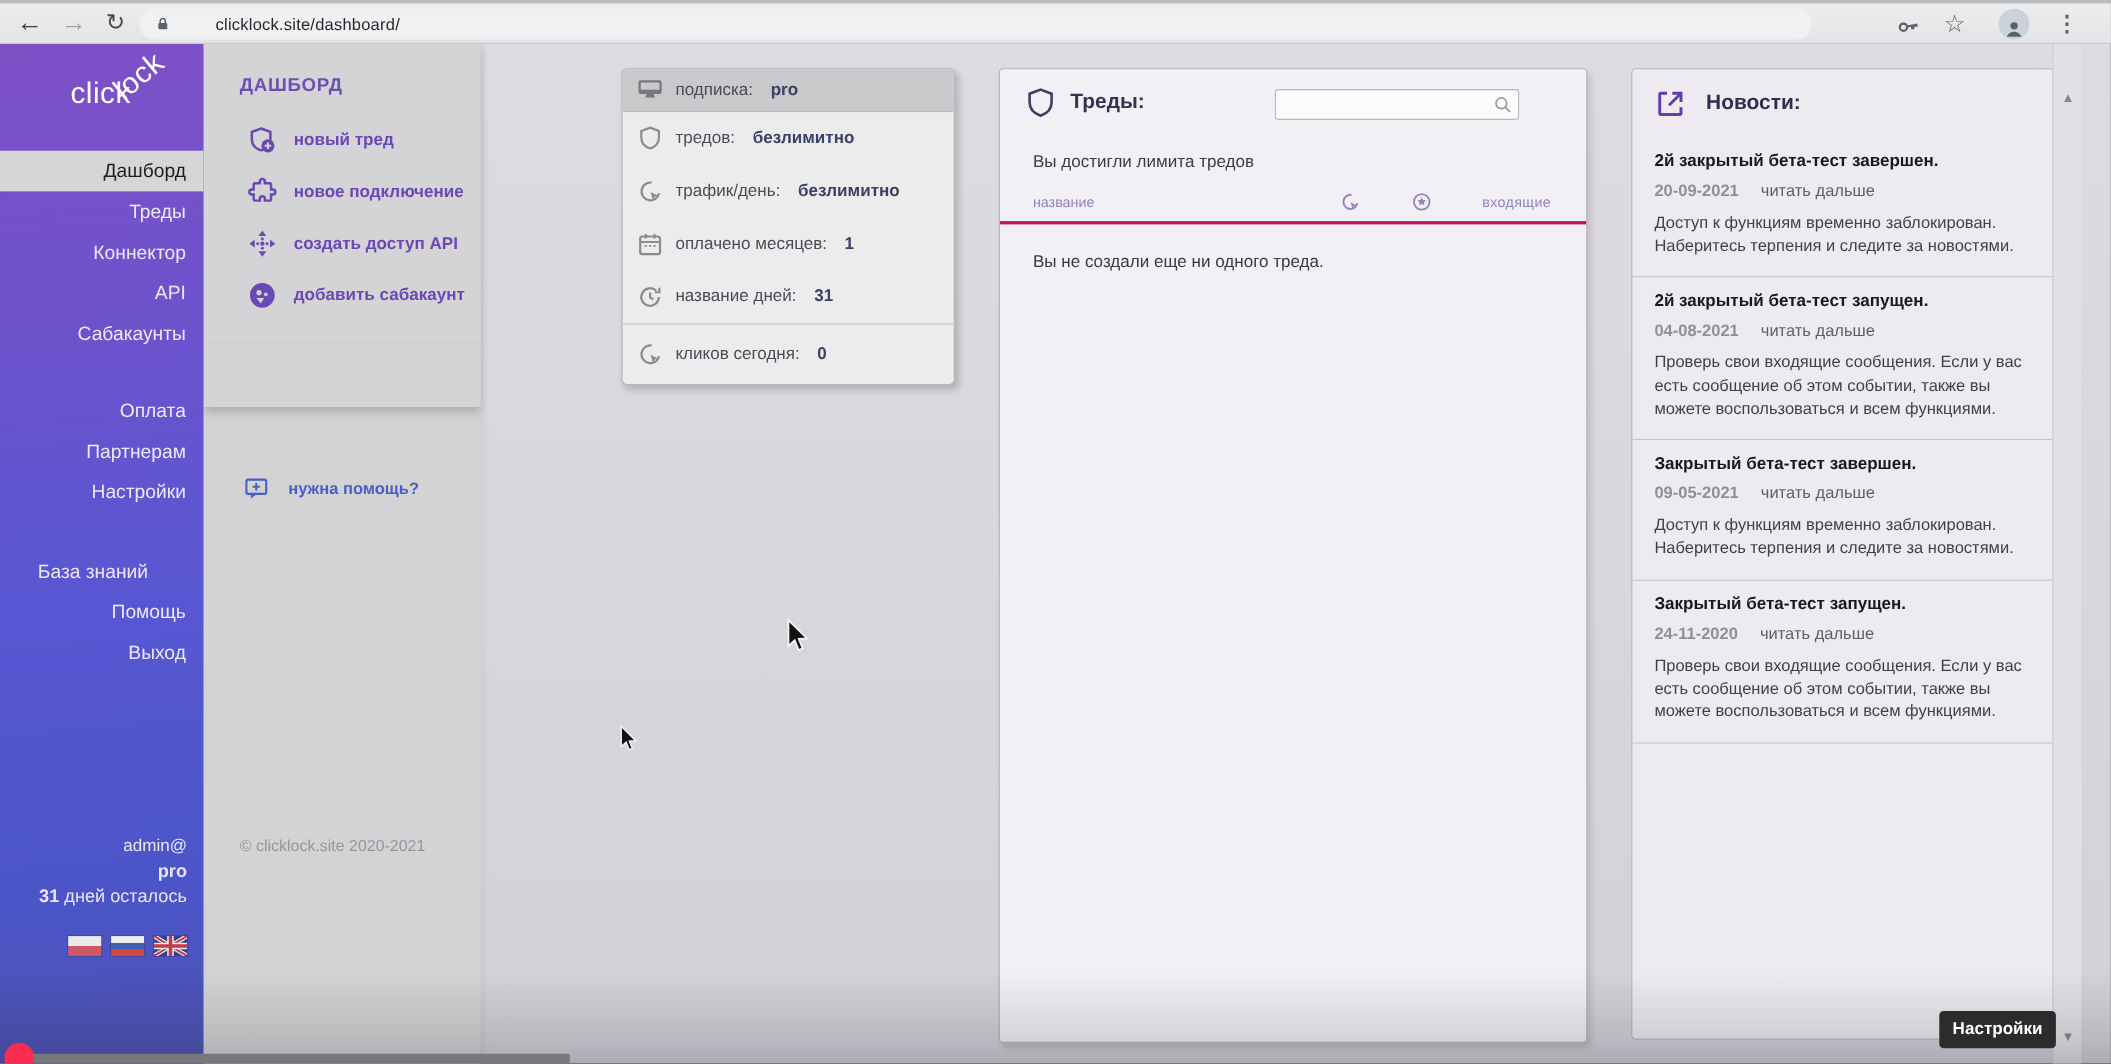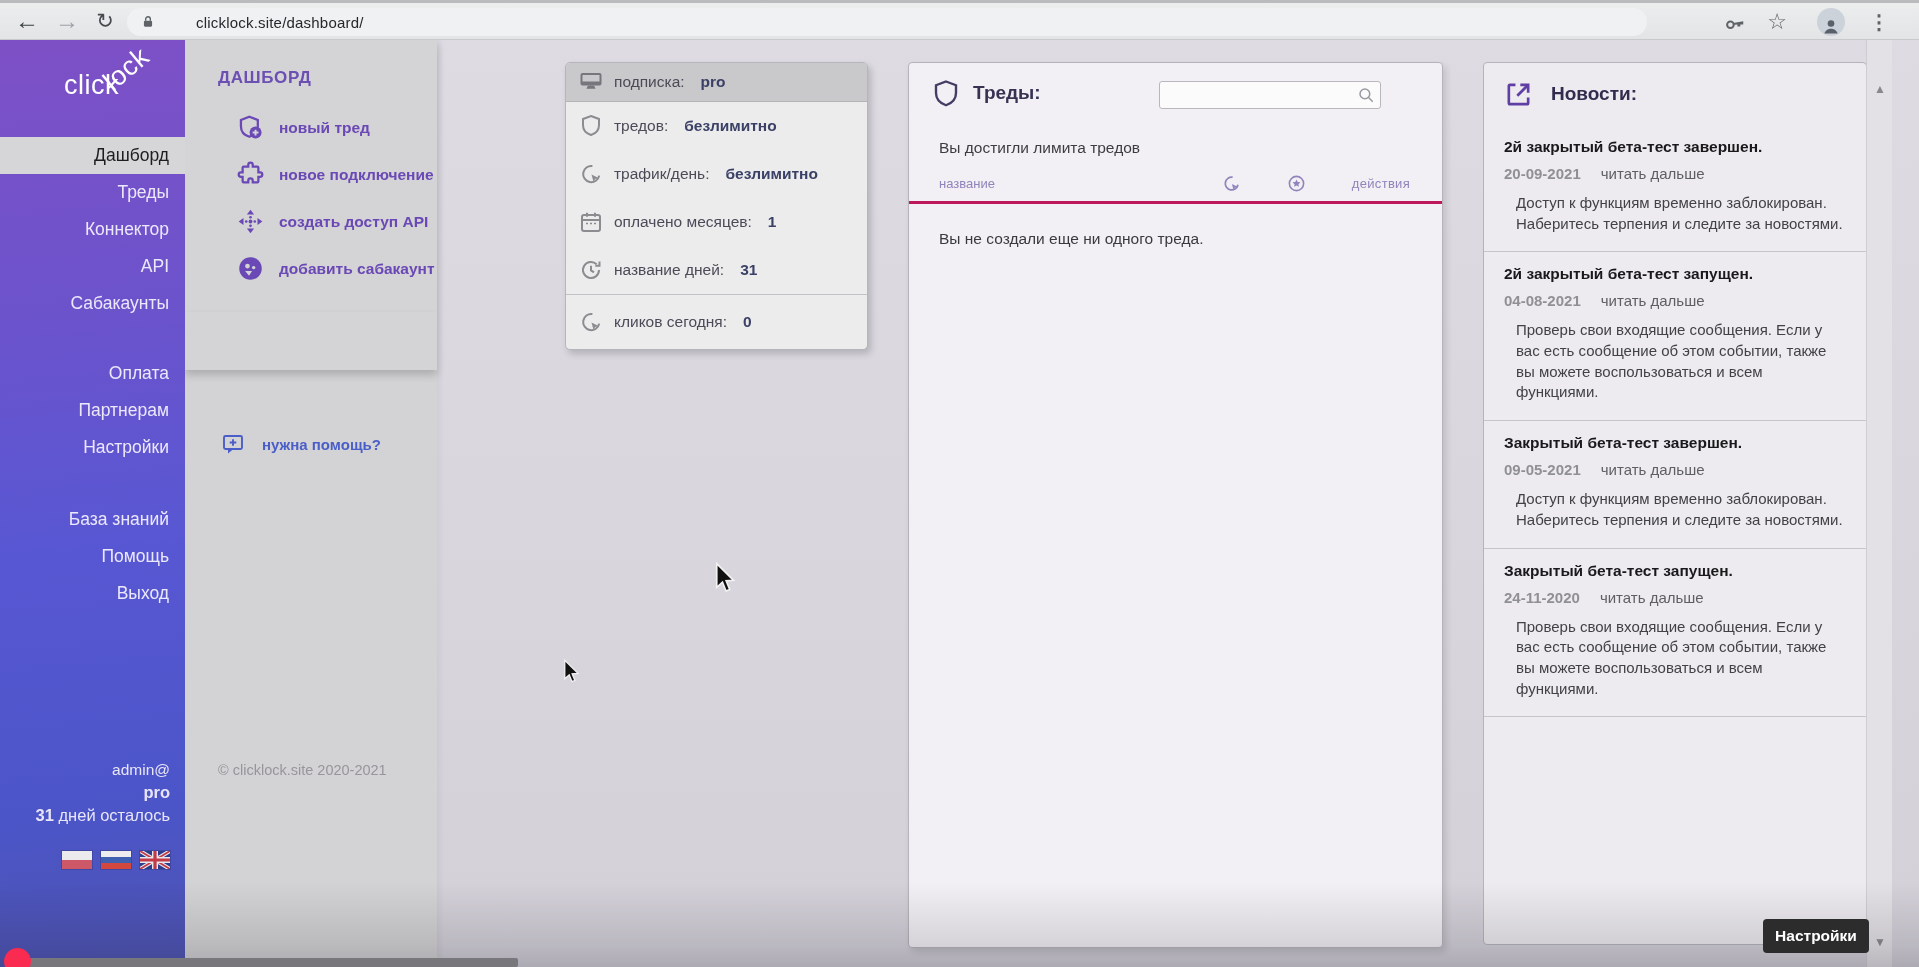--- a/index.html
+++ b/index.html
@@ -33,39 +33,39 @@
   .sidebar { position:absolute; left:0; top:40px; width:185px; height:927px;
     background:linear-gradient(175deg,#7e50c6 0%,#6b53cc 30%,#5857d3 55%,#4b55c8 82%,#4d53b2 100%);
     z-index:5; }
   .logo { position:absolute; top:30px; right:16px; color:#fff; font-size:27px; letter-spacing:.5px; white-space:nowrap; }
   .logo .ll { display:inline-block; transform:rotate(-40deg) translate(1px,-4px); transform-origin:0 100%; }
   .side-items { position:absolute; top:97px; left:0; right:0; }
   .side-item { height:37px; line-height:37px; text-align:right; padding-right:16px;
     font-size:17.5px; color:#ece8fb; cursor:pointer; }
   .side-item.active { background:#d6d5d7; color:#1e1e20; }
   .gap-a { margin-top:33px; }
-  .gap-b { margin-top:35px; }
+  .gap-b { margin-top:35px;text-align:center; }
   .account { position:absolute; bottom:142px; right:15px; text-align:right; color:#e9e5f8; }
   .acc-email { font-size:15.5px; }
   .acc-plan { font-size:16.5px; font-weight:bold; margin-top:4px; }
   .acc-days { font-size:16.5px; margin-top:4px; }
   .acc-days b { font-weight:bold; }
   .flags { position:absolute; bottom:98px; right:15px; display:flex; gap:9px; }
   .flag { width:30px; height:18px; display:block; box-shadow:0 0 0 1px rgba(0,0,0,.15); }
   .flag-pl { background:linear-gradient(180deg,#ebebee 0 50%,#cf5868 50% 100%); }
   .flag-ru { background:linear-gradient(180deg,#ededf0 0 33%,#3f5fb0 33% 66%,#d2483f 66% 100%); }
 
   
   .col2 { position:absolute; left:185px; top:40px; width:252px; height:927px; background:#d3d2d4;
     box-shadow:3px 0 6px rgba(0,0,0,.05); z-index:4; }
   .block-a { height:272px; background:#d4d3d5; box-shadow:0 5px 8px rgba(0,0,0,.18); padding-top:28px; }
   .col2-title { padding-left:33px; font-size:17px; font-weight:bold; letter-spacing:.6px; color:#6b4fb2; }
   .qa-list { margin-top:16px; }
   .qa-item { display:flex; align-items:center; gap:15px; height:47px; padding-left:40px;
-    color:#6a48b5; font-weight:bold; font-size:15.5px; cursor:pointer;margin-left:12px; }
+    color:#6a48b5; font-weight:bold; font-size:15.5px; cursor:pointer; }
   .block-b { height:58px; background:#d4d3d5; box-shadow:0 5px 8px rgba(0,0,0,.18); }
   .help-row { margin-top:62px; padding-left:36px; display:flex; align-items:center; gap:17px;
     color:#4a5ec9; font-weight:bold; font-size:15px; cursor:pointer; }
   .copyright { position:absolute; top:722px; left:33px; color:#97959b; font-size:14.5px; }
 
   
   .stats { position:absolute; left:565px; top:62px; width:303px; background:#ececed;
     border:1px solid #b7b5bc; border-radius:5px; box-shadow:3px 4px 7px rgba(0,0,0,.18); z-index:6; }
   .stats-header { height:39px; background:#c9c8ca; border-bottom:1px solid #b4b3b6; border-radius:4px 4px 0 0;
     display:flex; align-items:center; gap:11px; padding:0 13px; }
@@ -96,21 +96,21 @@
   .news { position:absolute; left:1483px; top:62px; width:384px; height:883px; background:#edebef;
     border:1px solid #b6b3bb; border-radius:4px; z-index:6; overflow:hidden; }
   .news-head { height:62px; display:flex; align-items:center; gap:18px; padding:0 20px; }
   .news-title { font-size:19px; font-weight:bold; color:#322c4e; }
   .news-item { padding:13px 20px 17px 20px; }
   .news-item + .news-item, .news-footer { border-top:1px solid #c7c5ca; }
   .ni-title { font-size:15.5px; font-weight:bold; color:#19191b; }
   .ni-meta { margin-top:9px; display:flex; gap:20px; align-items:baseline; }
   .ni-date { font-size:15px; color:#909094;font-weight:bold; }
   .ni-link { font-size:15px; color:#5e5e63; cursor:pointer; }
-  .ni-body { margin-top:11px; font-size:15px; line-height:1.38; color:#424246;margin-left:12px; }
+  .ni-body { margin-top:11px; font-size:15px; line-height:1.38; color:#424246; }
   .news-footer { height:80px; }
 
   
   .scrollbar { position:absolute; left:1866px; top:40px; width:26px; height:927px;
     background:#e3e1e5; border-left:1px solid #cfccd3; z-index:7; }
   .sb-arrow { position:absolute; left:0; width:26px; text-align:center; font-size:12px; color:#88878d; cursor:pointer; }
   .sb-up { top:42px; }
   .sb-down { bottom:18px; }
 
   
@@ -356,21 +356,21 @@
             <path d="M20.2 13.6A8.1 8.1 0 1 1 13.4 4" fill="none" stroke="#9183bb" stroke-width="2.2"></path>
             <path d="M12.5 12.5l2 7.3 1.6-2.9 3.4-.8z" fill="#9183bb"></path>
           </svg>
       </span>
       <span class="th-ico">
         <svg width="19" height="19" viewBox="0 0 24 24">
             <circle cx="12" cy="12" r="9" fill="none" stroke="#9183bb" stroke-width="2"></circle>
             <path d="M12 6.8l1.5 3.2 3.5.4-2.6 2.4.7 3.4-3.1-1.8-3.1 1.8.7-3.4-2.6-2.4 3.5-.4z" fill="#9183bb"></path>
           </svg>
       </span>
-      <span class="th-actions">действия</span>
+      <span class="th-actions">входящие</span>
     </div>
     <div class="empty-msg">Вы не создали еще ни одного треда.</div>
   </div>
 
   <div class="news">
     <div class="news-head">
       <span style="display:flex;">
         <svg width="29" height="29" viewBox="0 0 24 24">
             <path d="M9.5 4H5a1 1 0 0 0-1 1v14a1 1 0 0 0 1 1h14a1 1 0 0 0 1-1v-4.5" fill="none" stroke="#5f3fa5" stroke-width="2.2"></path>
             <path d="M13.5 4H20v6.5" fill="none" stroke="#5f3fa5" stroke-width="2.2"></path>

